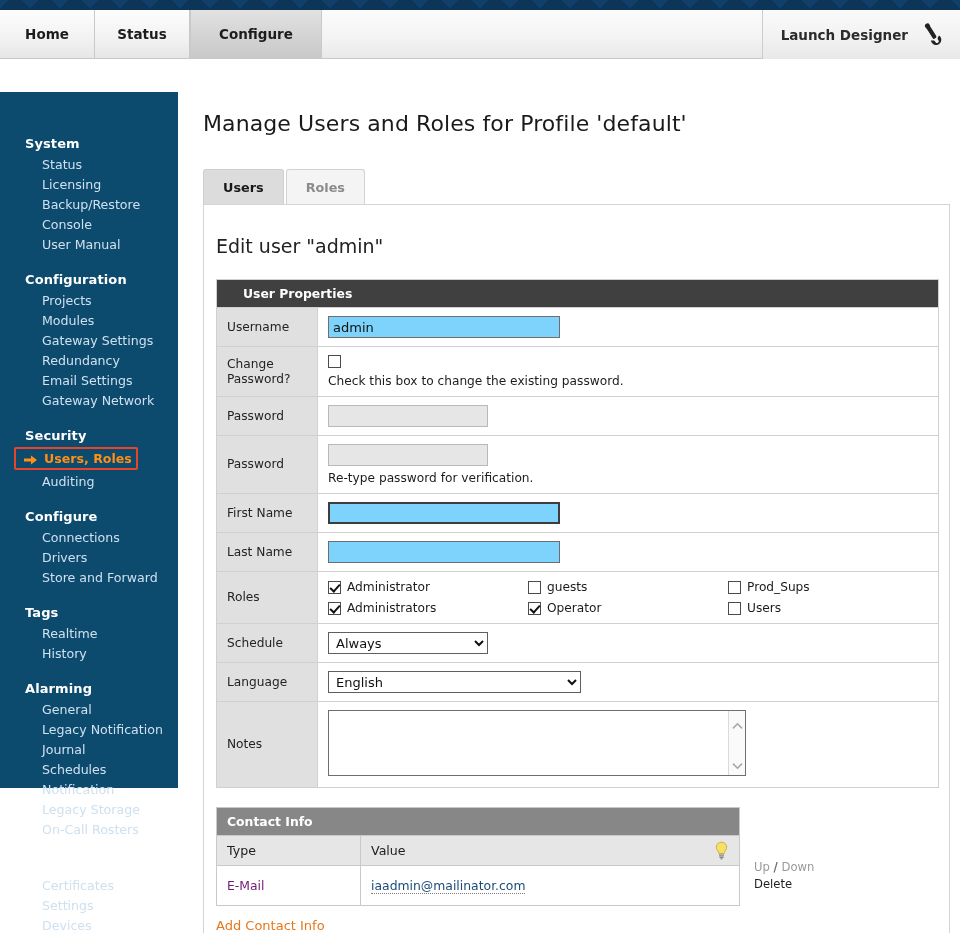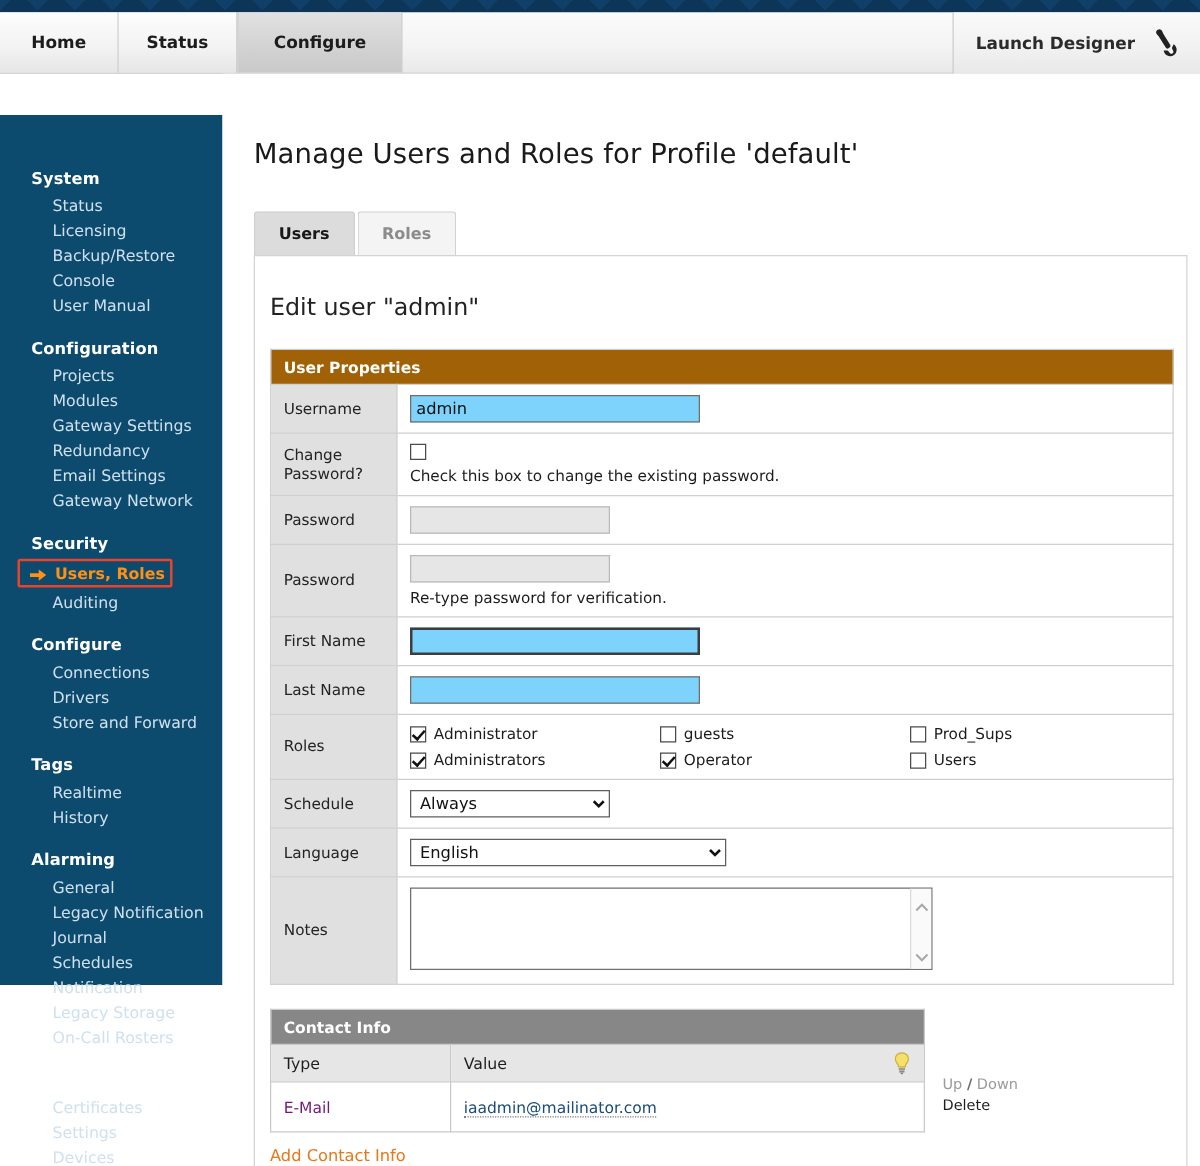--- a/index.html
+++ b/index.html
@@ -102,22 +102,22 @@
     margin-left: 25px; width: 747px; min-height: 718px;
     border: 1px solid #d4d4d4; border-top: 1px solid #d4d4d4;
     background: #fff; padding: 22px 0 0 0; position: relative;
   }
   .card-title { font-size: 19px; color: #222; margin: 8px 0 22px 12px; }
 
   
   table.proptable { border-collapse: collapse; margin-left: 12px; width: 723px; }
   table.proptable td { border: 1px solid #d0d0d0; vertical-align: middle; }
   .tbl-head td {
-    background: #a16207; color: #ffffff; font-weight: bold; font-size: 12.4px;
-    padding: 6px 10px; border: 1px solid #878787;
+    background: #404040; color: #ffffff; font-weight: bold; font-size: 12.4px;
+    padding: 6px 26px; border: 1px solid #878787;
   }
   td.lbl {
     width: 108px; background: #e0e0e0; color: #232323; font-size: 12.2px;
     padding: 9px 10px; line-height: 15px;
   }
   td.val { background: #ffffff; padding: 8px 10px; font-size: 12.2px; color: #1a1a1a; }
 
   input.txt {
     height: 22px; border: 1px solid #6e6e6e; background: #7dd3fc;
     font-size: 13px; font-family: "DejaVu Sans", "Liberation Sans", sans-serif;

